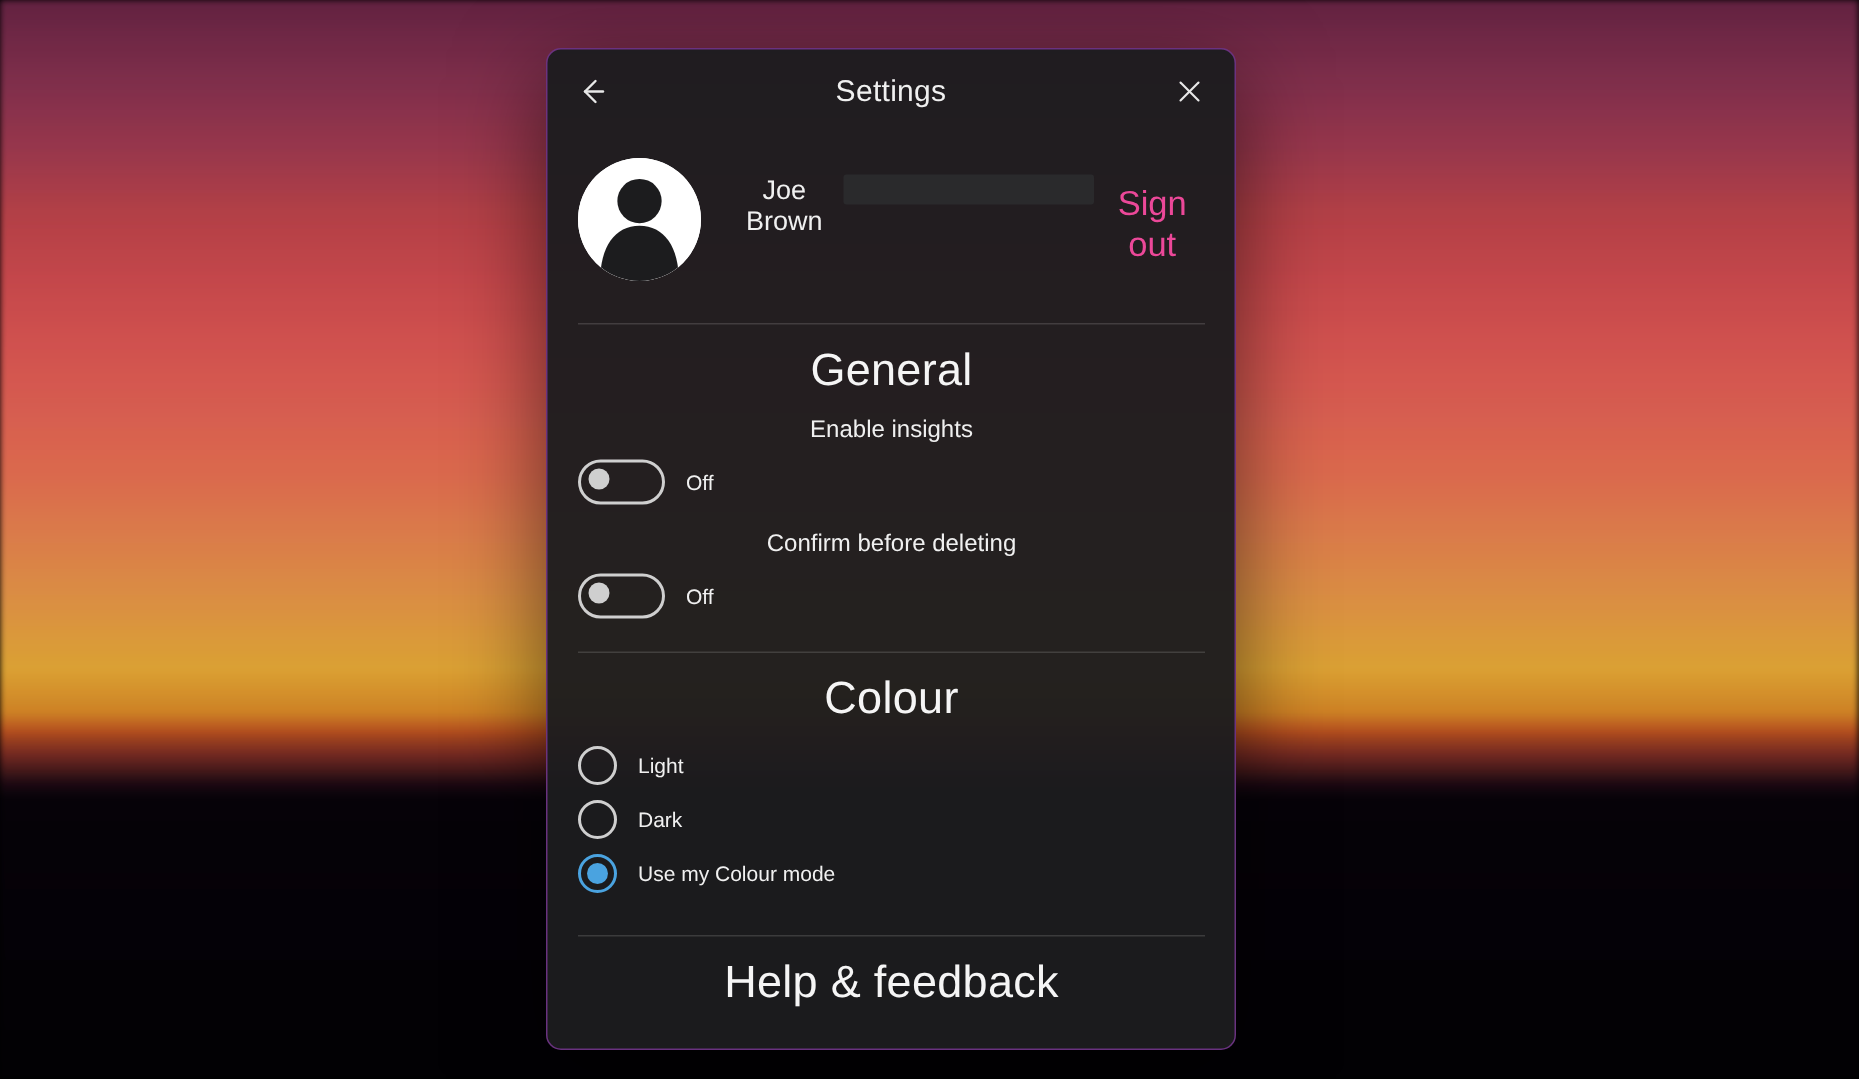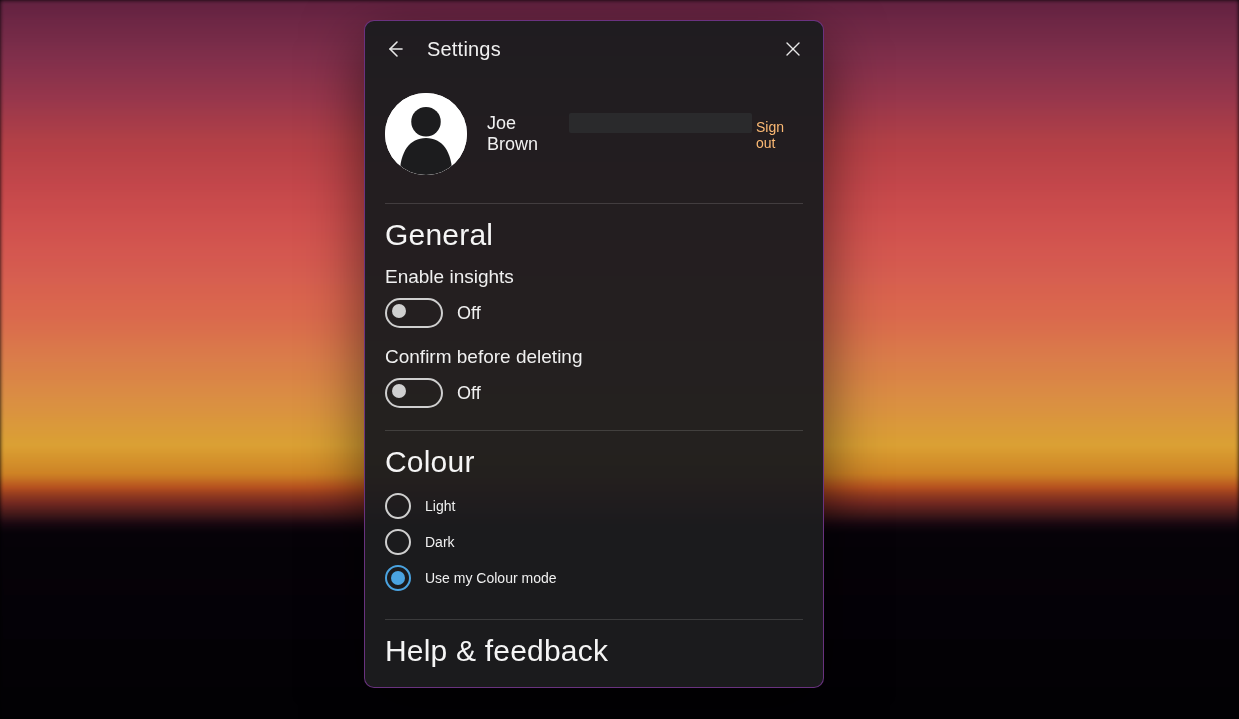--- a/index.html
+++ b/index.html
@@ -52,31 +52,32 @@
   }
   .snip-dim {
     position:absolute;
     inset:0;
     background: rgba(10,8,12,0.15);
   }
 
   .panel {
     position: absolute;
     left: 364px;
-    top: 20px;
+    top: 32px;
     width: 458px;
     height: 666px;
     background: rgba(28,28,30,0.96);
     border: 1px solid rgba(138, 60, 170, 0.7);
     border-radius: 10px;
     box-shadow: 0 18px 60px rgba(0,0,0,0.55);
     color: #f0f0f0;
     display:flex;
     flex-direction:column;
     overflow:hidden;
+    text-align:center;
   }
 
   .panel-header{
     display:flex;
     align-items:center;
     height:56px;
     padding: 0 12px;
     gap: 14px;
     flex: 0 0 auto;
   }
@@ -130,58 +131,58 @@
   }
   .avatar svg{ width:100%; height:100%; display:block; }
   .account-info{ display:flex; flex-direction:row; gap:4px; }
   .account-name{ font-size:18px; }
   .account-email{
     width:200px;height:20px;
     background:#2a2a2c;
     border-radius:2px;
   }
   .signout-link{
-    color:#fdba74;
-    font-size:14px;
+    color:#ec4899;
+    font-size:23px;
     cursor:pointer;
     text-decoration:none;
     margin-top:6px;
   }
 
   .section-heading{
     font-size:30px;
     font-weight:400;
     margin: 12px 0 14px 0;
     color:#f5f5f5;
     letter-spacing:.2px;
   }
 
   .setting-row{ margin-bottom:18px; }
   .setting-label{
-    font-size:19px;
+    font-size:16px;
     margin-bottom:10px;
   }
   .toggle-line{ display:flex; align-items:center; gap:14px; }
   .toggle{
     width:54px;height:26px;
     border:2px solid #cfcfcf;
     border-radius:26px;
     position:relative;
     cursor:pointer;
     background:transparent;
     flex:0 0 auto;
   }
   .toggle-knob{
     position:absolute;
     width:14px;height:14px;
     border-radius:50%;
     background:#cfcfcf;
     top:4px; left:5px;
   }
-  .toggle-state{ font-size:18px; }
+  .toggle-state{ font-size:14px; }
 
   .radio-row{
     display:flex;
     align-items:center;
     gap:14px;
     margin: 10px 0;
     cursor:pointer;
   }
   .radio{
     width:22px;height:22px;

